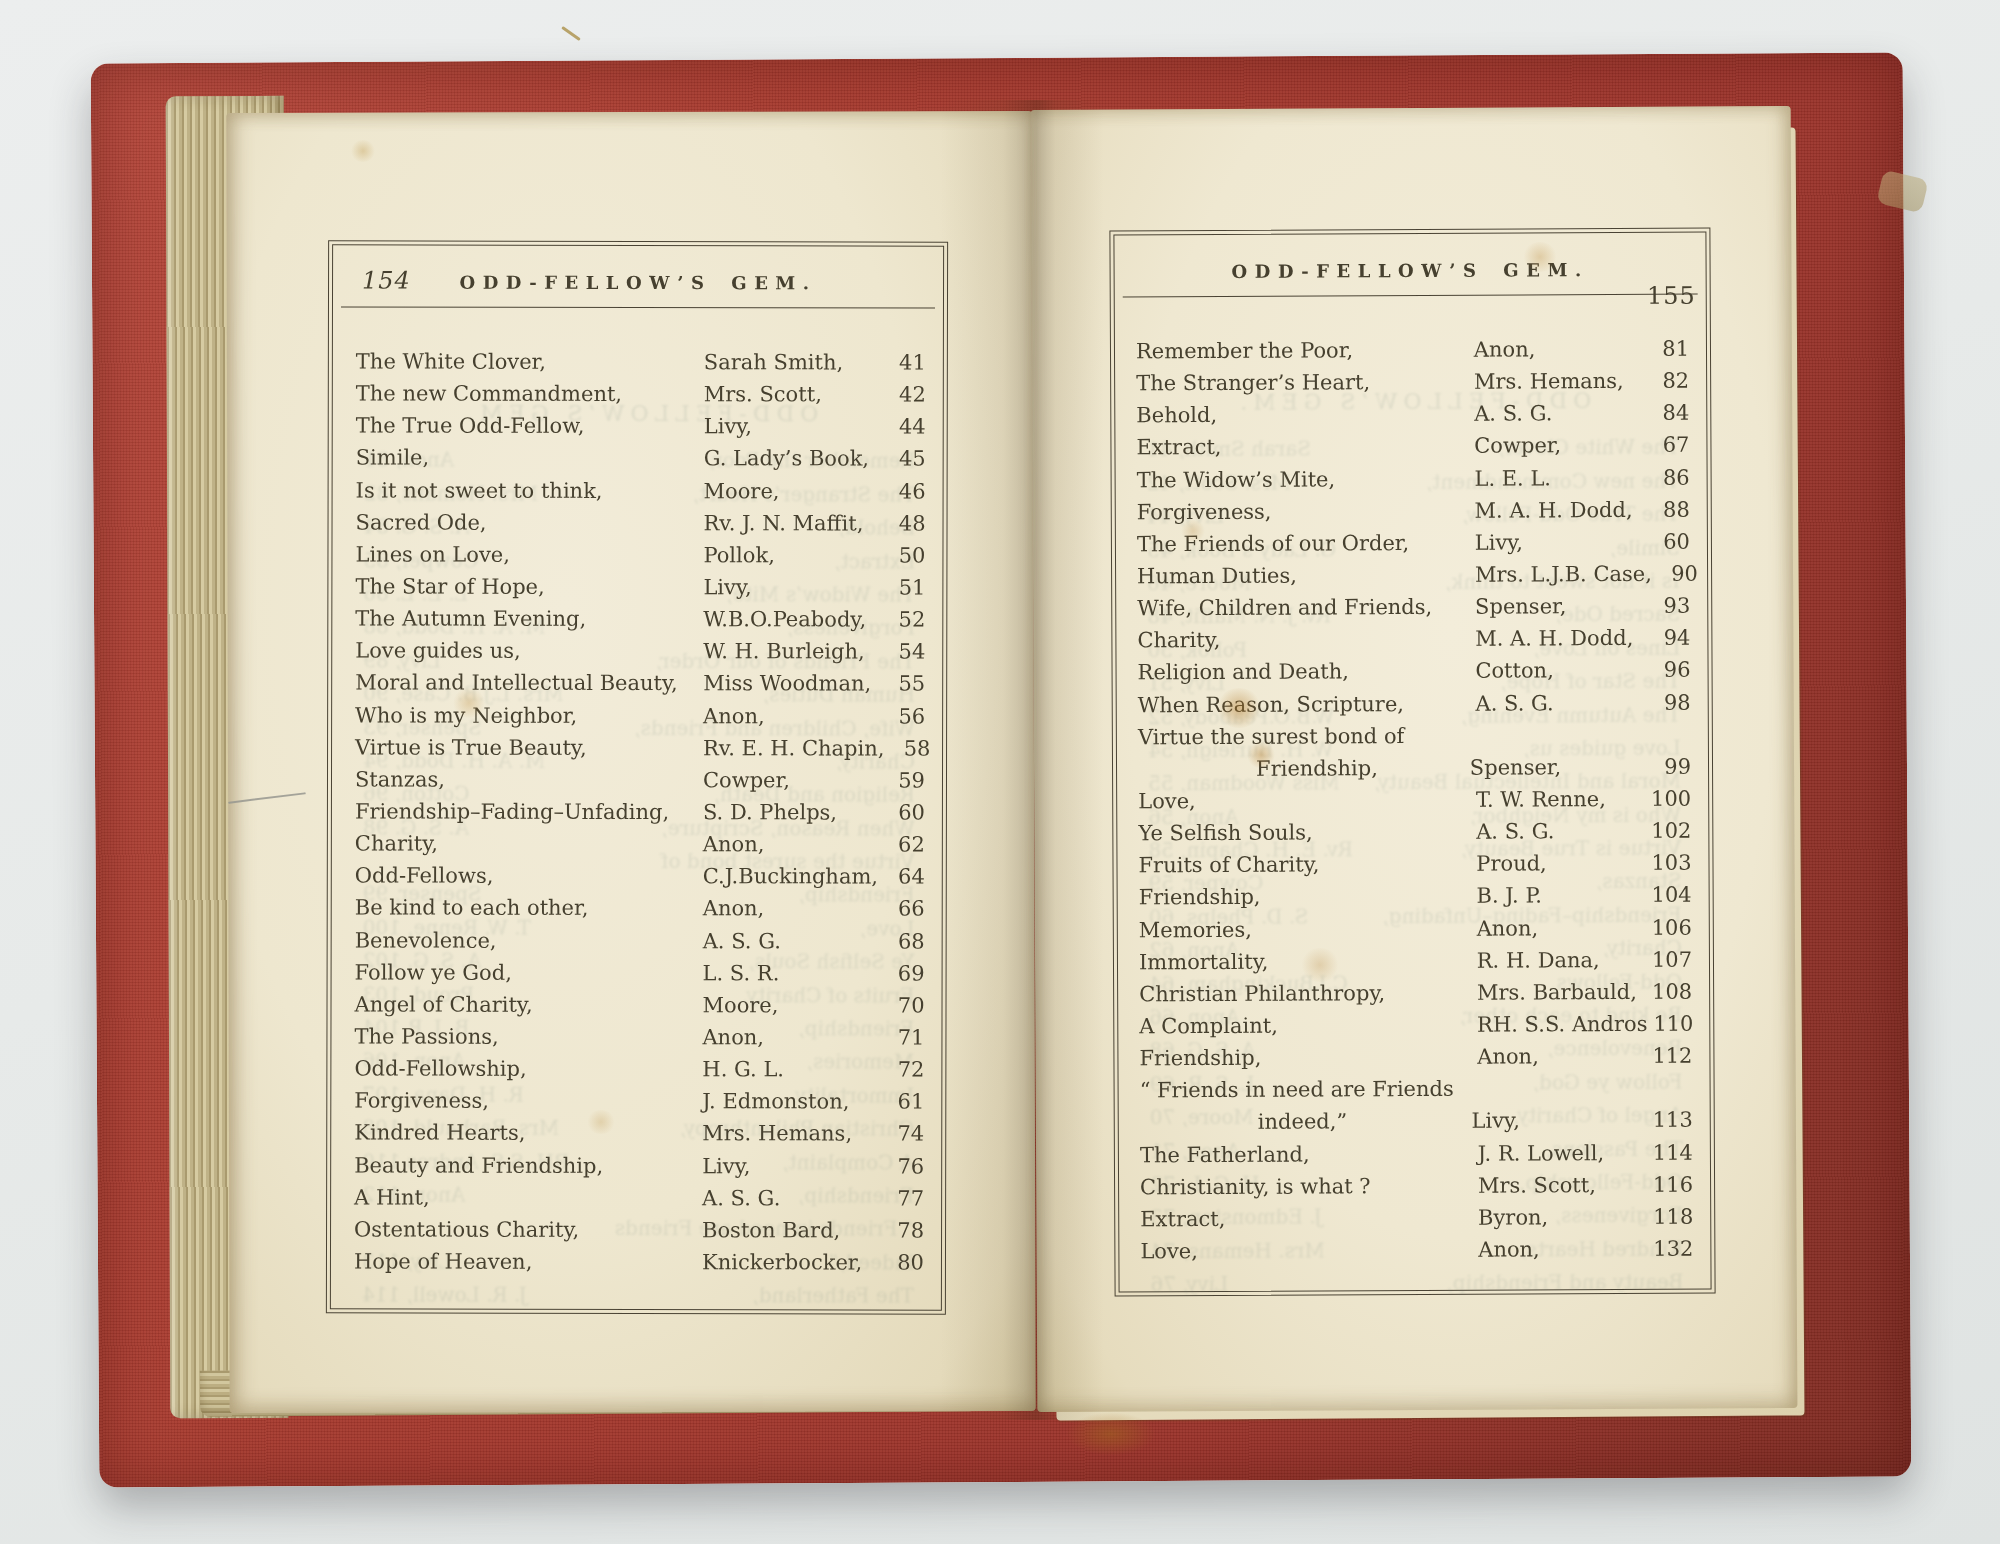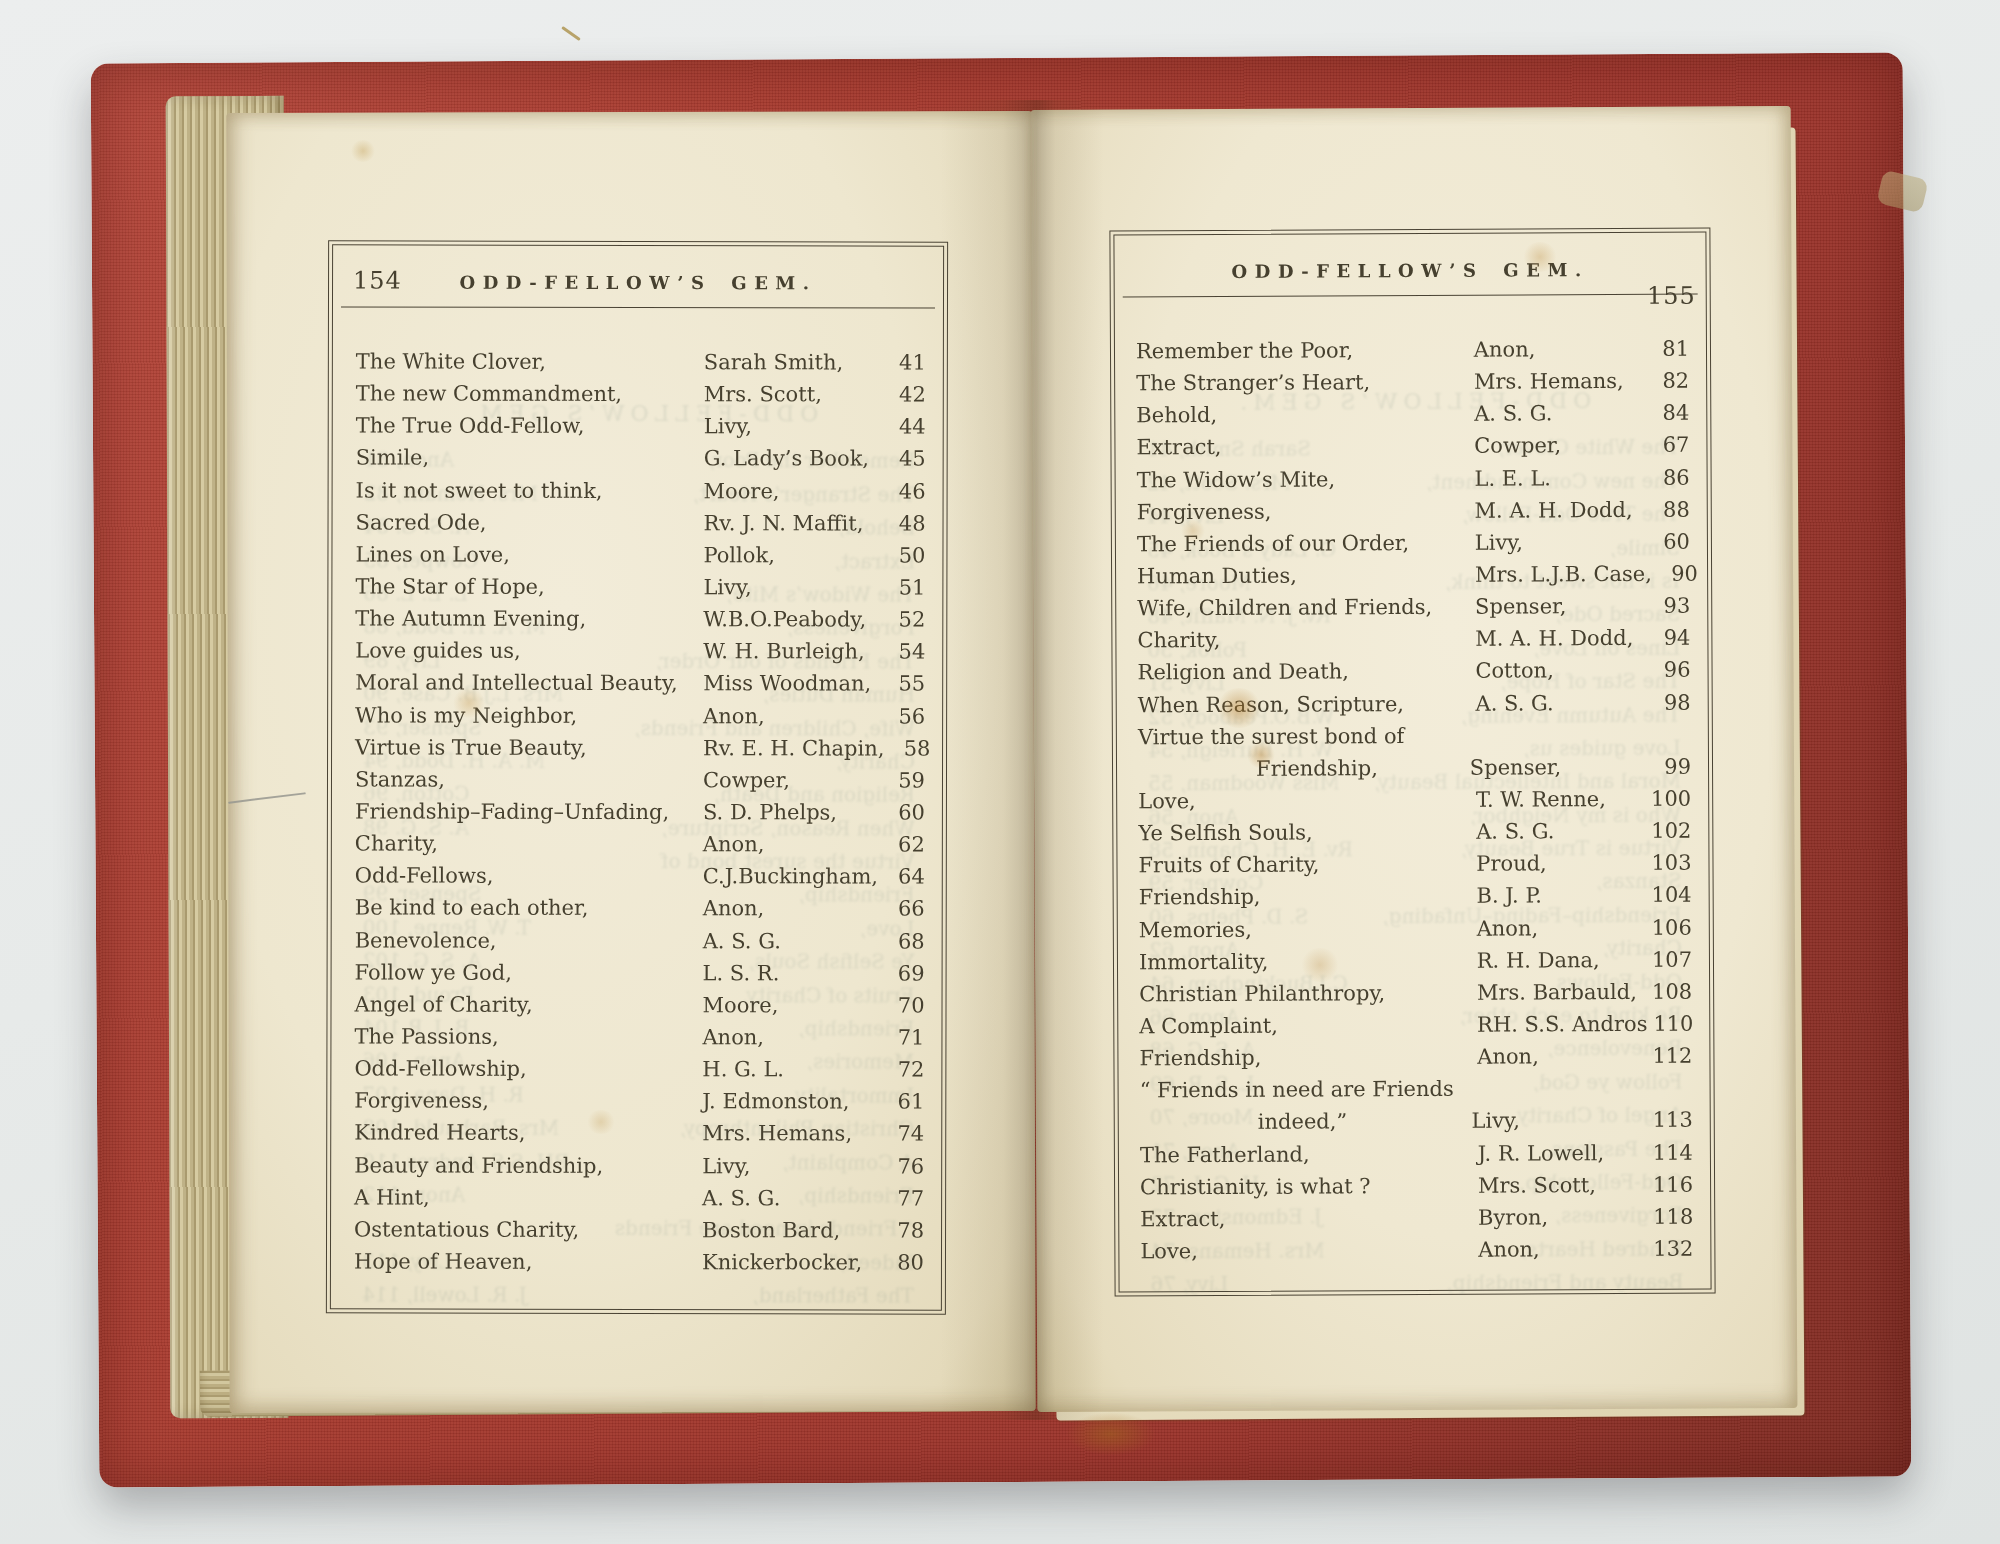--- a/index.html
+++ b/index.html
@@ -57,21 +57,21 @@
         background:linear-gradient(90deg,rgba(0,0,0,0) 0%,rgba(95,75,35,.10) 30%,rgba(60,45,20,.26) 46%,
                    rgba(95,75,35,.12) 55%,rgba(0,0,0,0) 78%);}
   
   .frame{position:absolute;border:1.6px solid var(--rule);}
   .frame::before{content:"";position:absolute;inset:3px;border:1.2px solid var(--rule);pointer-events:none;}
   .frame-left{left:327px;top:241px;width:618px;height:1071px;transform:rotate(0.12deg);}
   .frame-right{left:1112px;top:229px;width:599px;height:1064px;transform:rotate(-0.28deg);}
   .frame-content{position:absolute;inset:5px;padding:0;}
   .hdr{position:relative;height:60px;margin:0 7px;border-bottom:1.8px solid var(--rule);}
   .hdr .pgnum{position:absolute;top:20px;font-size:24px;letter-spacing:1px;}
-  .hdr-left .pgnum{left:12px;}
+  .hdr-left .pgnum{left:21px;font-style:italic;}
   .hdr-right .pgnum{right:2px;margin-top:28px;}
   .hdr .runtitle{position:absolute;top:25px;left:0;right:0;text-align:center;
         font-size:18px;font-weight:bold;letter-spacing:7.5px;word-spacing:6px;}
   .entries{position:relative;padding:38px 16px 0 20px;z-index:2;}
   .frame-left .entries{padding:38px 16px 0 22px;}
   .row{display:flex;height:32.15px;line-height:32.15px;font-size:21px;white-space:nowrap;}
   .entry-title{flex:0 0 auto;min-width:60%;padding-right:6px;}
   .row.indent .entry-title{padding-left:118px;min-width:60%;box-sizing:border-box;}
   .entry-author{flex:1 1 auto;}
   .entry-page{flex:0 0 auto;min-width:46px;text-align:right;}

